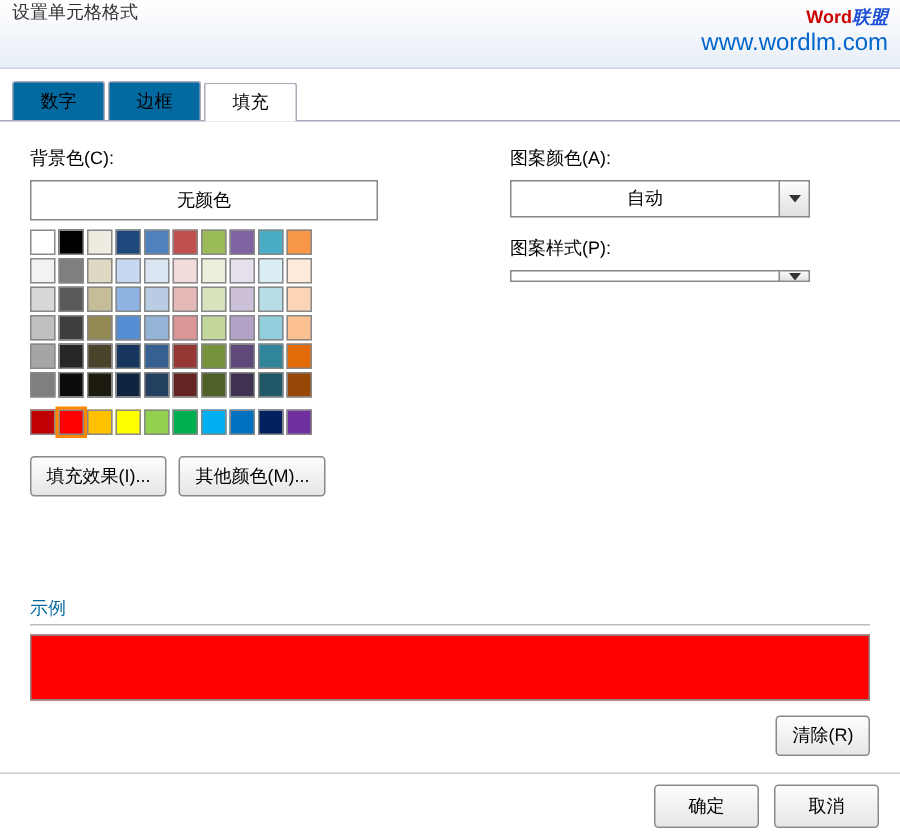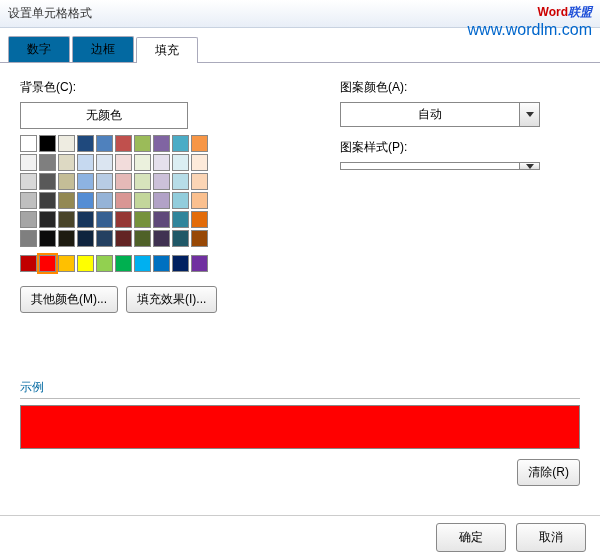--- a/index.html
+++ b/index.html
@@ -1,30 +1,30 @@
 <!DOCTYPE html>
 <html><head>
 <meta charset="utf-8">
 <style>
 * { box-sizing: border-box; margin: 0; padding: 0; font-family: "Microsoft YaHei", SimSun, Arial, sans-serif; font-size: 12px; }
 body { background: #fff; width: 600px; height: 560px; position: relative; }
-.titlebar { height: 28px; background: linear-gradient(#fff, #e8eef7); border-bottom: 1px solid #c8d2e0; display: flex; align-items: center; padding: 0 8px; }
+.titlebar { height: 46px; background: linear-gradient(#fff, #e8eef7); border-bottom: 1px solid #c8d2e0; display: flex; align-items: flex-start; padding: 0 8px; }
 .titlebar-text { color: #333; }
 .watermark { position: absolute; top: 2px; right: 8px; text-align: right; font-size: 16px; font-weight: bold; }
 .watermark .w1 { color: #c00; }
 .watermark .w2 { color: #1d4ed8; font-style: italic; }
 .watermark .url { display: block; font-size: 16px; color: #06c; font-weight: normal; }
 .tabs { display: flex; padding: 8px 8px 0 8px; border-bottom: 1px solid #aab; }
 .tab { padding: 4px 18px; border: 1px solid #aab; border-bottom: none; background: #0369a1; margin-right: 2px; cursor: pointer; border-radius: 2px 2px 0 0; }
 .tab.active { background: #fff; position: relative; top: 1px; }
 .content { padding: 16px 20px; display: flex; gap: 60px; }
 .left { width: 260px; }
 .right { flex: 1; }
 .label { margin-bottom: 6px; }
-.nocolor { border: 1px solid #888; text-align: center; padding: 4px 0; width: 168px; margin-bottom: 6px; cursor: pointer; }
+.nocolor { border: 1px solid #888; text-align: center; padding: 4px 0; width: 232px; margin-bottom: 6px; cursor: pointer; }
 .swatch-grid { display: grid; grid-template-columns: repeat(10, 17px); gap: 2px; width: 200px; margin-bottom: 6px; }
 .swatch-grid.standard { margin-top: 8px; }
 .sw { width: 17px; height: 17px; border: 1px solid #888; cursor: pointer; }
 .sw.sel { outline: 2px solid #f80; outline-offset: 0; }
 .btn-row { display: flex; gap: 8px; margin-top: 14px; }
 .btn { border: 1px solid #888; background: linear-gradient(#fdfdfd,#e6e6e6); padding: 4px 10px; border-radius: 3px; cursor: pointer; }
 .dropdown { display: flex; width: 200px; margin-bottom: 12px; }
 .dropdown-val { flex: 1; border: 1px solid #888; padding: 3px 8px; text-align: center; background: #fff; }
 .dropdown-btn { width: 20px; border: 1px solid #888; border-left: none; background: linear-gradient(#fdfdfd,#e0e0e0); display: flex; align-items: center; justify-content: center; cursor: pointer; }
 .arrow-down { width: 0; height: 0; border-left: 4px solid transparent; border-right: 4px solid transparent; border-top: 5px solid #333; }
@@ -127,22 +127,22 @@
         <div class="sw" style="background: rgb(255, 192, 0);"></div>
         <div class="sw" style="background: rgb(255, 255, 0);"></div>
         <div class="sw" style="background: rgb(146, 208, 80);"></div>
         <div class="sw" style="background: rgb(0, 176, 80);"></div>
         <div class="sw" style="background: rgb(0, 176, 240);"></div>
         <div class="sw" style="background: rgb(0, 112, 192);"></div>
         <div class="sw" style="background: rgb(0, 32, 96);"></div>
         <div class="sw" style="background: rgb(112, 48, 160);"></div>
       </div>
     <div class="btn-row">
+      <button class="btn">填充效果(I)...</button>
       <button class="btn">其他颜色(M)...</button>
-      <button class="btn">填充效果(I)...</button>
     </div>
   </div>
   <div class="right">
     <div class="label">图案颜色(A):</div>
     <div class="dropdown">
       <div class="dropdown-val">自动</div>
       <div class="dropdown-btn">
           <span class="arrow-down"></span>
         </div>
     </div>

